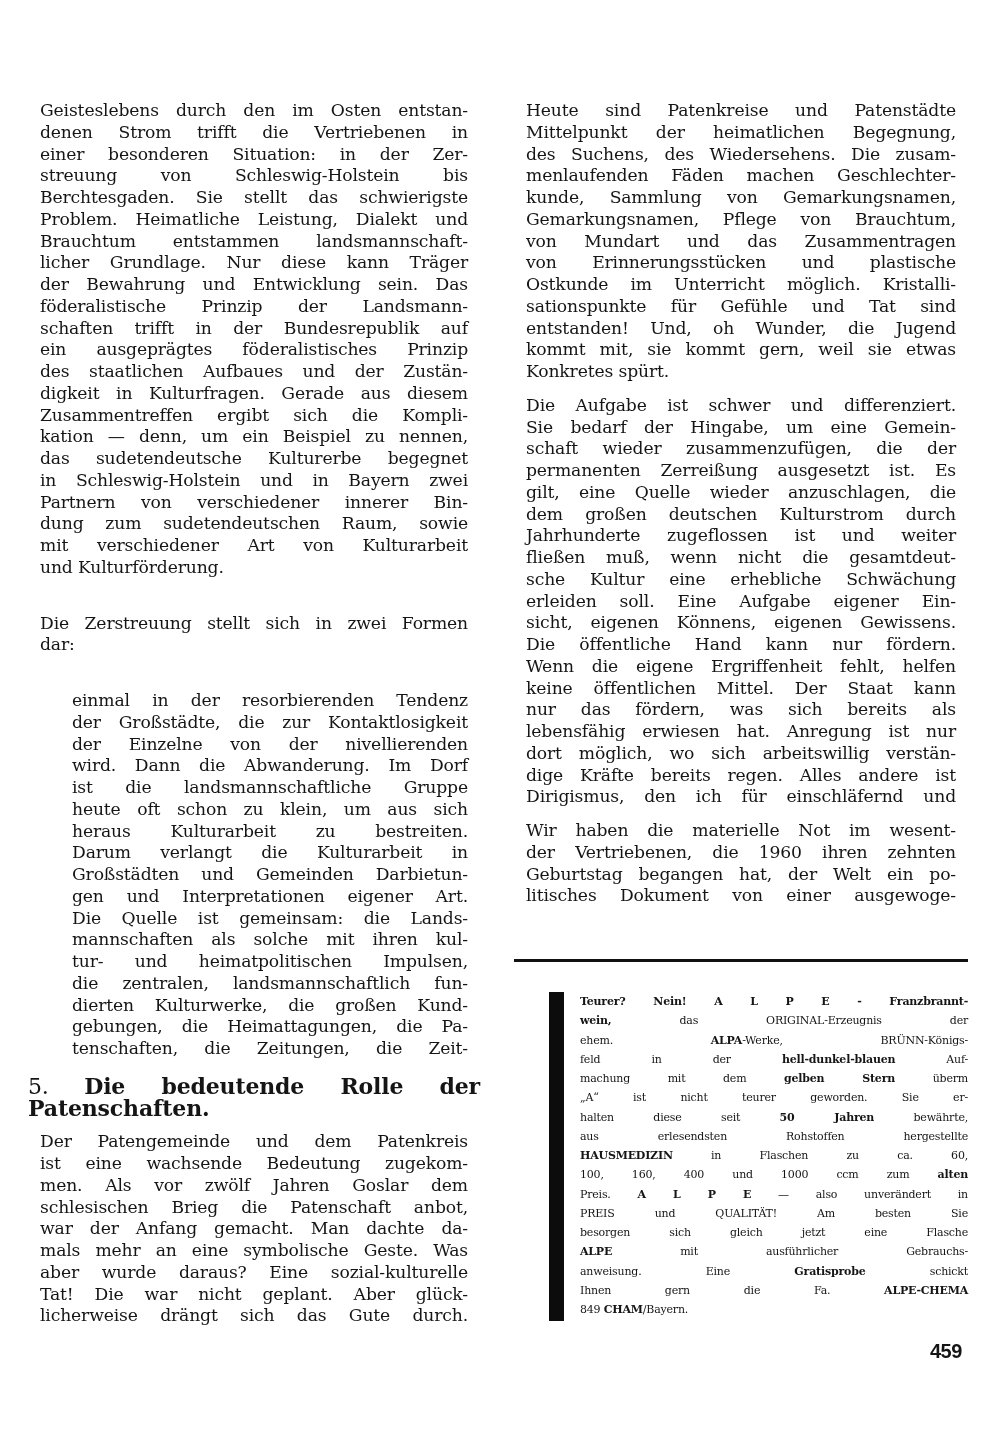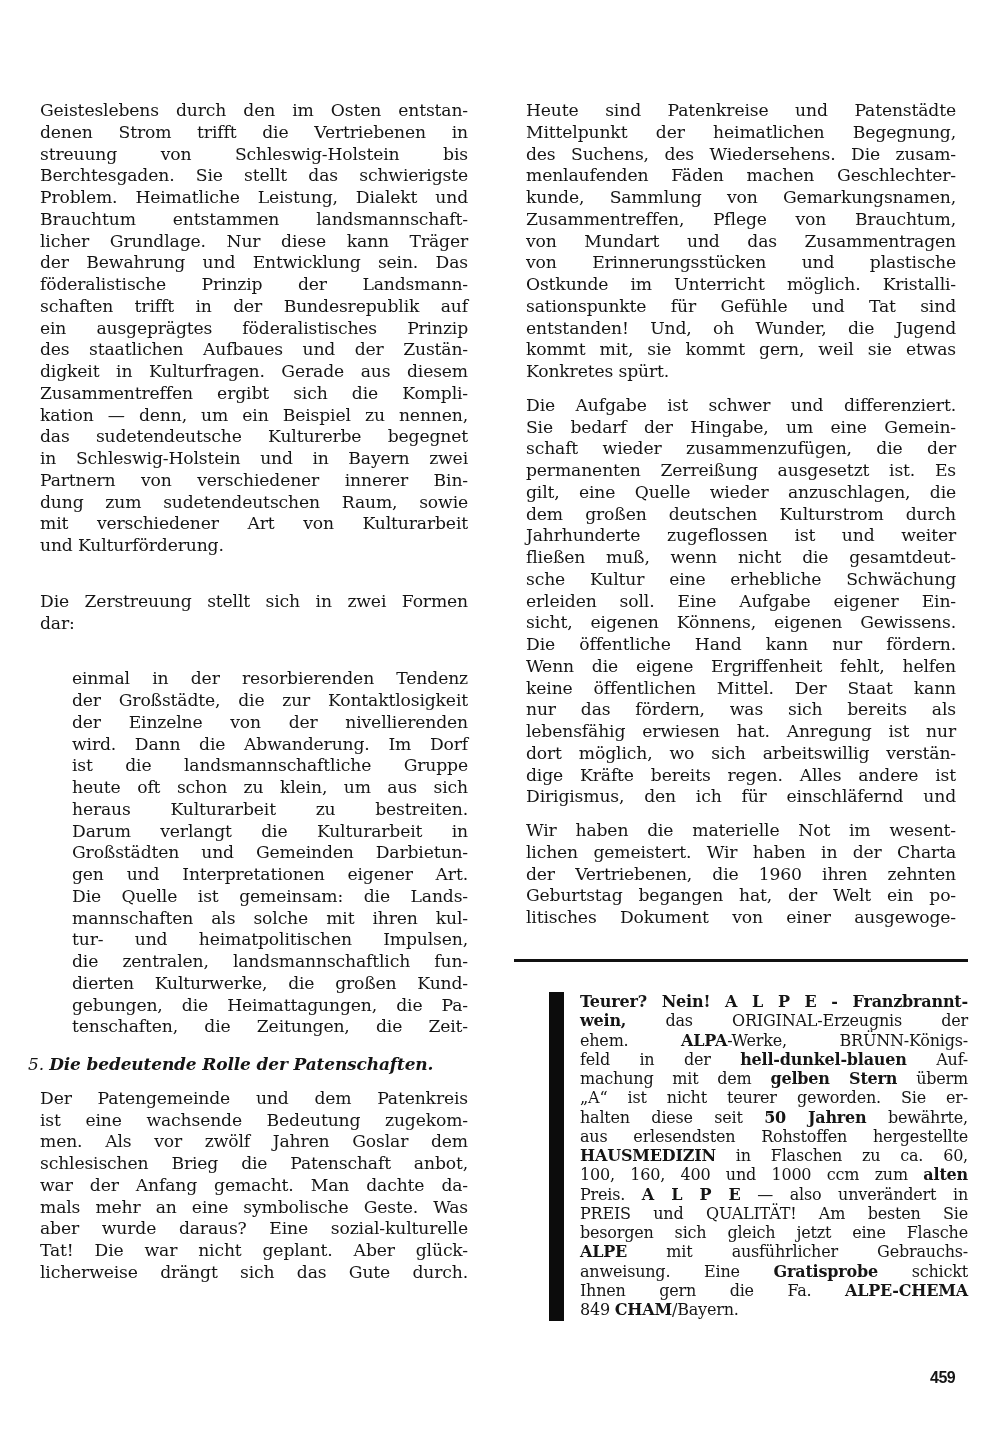--- a/index.html
+++ b/index.html
@@ -15,48 +15,49 @@
     text-align: justify;
     letter-spacing: -0.15px;
   }
   .col p { margin: 12px; }
   .ln { display: block; text-align: justify; text-align-last: justify; white-space: nowrap; overflow: visible; }
   .ln.last { text-align-last: left; }
   #left { left: 28px; top: 88px; width: 452px; }
   #right { left: 514px; top: 88px; width: 454px; }
   .indent { padding-left: 32px; }
   .gap { height: 10px; }
-  .heading { font-size: 17px; margin-top: 16px; margin-bottom: 1px; font-style: italic; }
+  .heading { font-size: 22px; margin-top: 16px; margin-bottom: 1px; }
   .heading b { font-weight: bold; }
   .rule {
     position: absolute; left: 514px; top: 959px; width: 454px; height: 3px; background: #111;
   }
   .ad-bar {
     position: absolute; left: 549px; top: 992px; width: 15px; height: 329px; background: #0c0c0c;
   }
   #ad {
     position: absolute; left: 580px; top: 992px; width: 388px;
-    font-size: 16px; line-height: 19.25px;
+    font-size: 11px; line-height: 19.25px;
     font-family: "DejaVu Serif", "Liberation Serif", serif;
     letter-spacing: -0.2px;
   }
   #ad b { font-weight: bold; }
   .pagenum {
     position: absolute; left: 930px; top: 1340px;
     font-family: "Liberation Sans", "DejaVu Sans", sans-serif;
-    font-size: 16px; font-weight: bold; letter-spacing: -0.5px; margin-top: 29px;
+    font-size: 20px; font-weight: bold; letter-spacing: -0.5px;
   }
 </style>
 </head>
 <body>
 
 <div id="left" class="col">
   <p>
       <span class="ln">Geisteslebens durch den im Osten entstan-</span>
       <span class="ln">denen Strom trifft die Vertriebenen in</span>
+      <span class="ln">einer besonderen Situation: in der Zer-</span>
       <span class="ln">streuung von Schleswig-Holstein bis</span>
       <span class="ln">Berchtesgaden. Sie stellt das schwierigste</span>
       <span class="ln">Problem. Heimatliche Leistung, Dialekt und</span>
       <span class="ln">Brauchtum entstammen landsmannschaft-</span>
       <span class="ln">licher Grundlage. Nur diese kann Träger</span>
       <span class="ln">der Bewahrung und Entwicklung sein. Das</span>
       <span class="ln">föderalistische Prinzip der Landsmann-</span>
       <span class="ln">schaften trifft in der Bundesrepublik auf</span>
       <span class="ln">ein ausgeprägtes föderalistisches Prinzip</span>
       <span class="ln">des staatlichen Aufbaues und der Zustän-</span>
@@ -112,21 +113,21 @@
     </p>
 </div>
 
 <div id="right" class="col">
   <p>
       <span class="ln">Heute sind Patenkreise und Patenstädte</span>
       <span class="ln">Mittelpunkt der heimatlichen Begegnung,</span>
       <span class="ln">des Suchens, des Wiedersehens. Die zusam-</span>
       <span class="ln">menlaufenden Fäden machen Geschlechter-</span>
       <span class="ln">kunde, Sammlung von Gemarkungsnamen,</span>
-      <span class="ln">Zusammentreffen, Pflege von Brauchtum,</span>
+      <span class="ln">Gemarkungsnamen, Pflege von Brauchtum,</span>
       <span class="ln">von Mundart und das Zusammentragen</span>
       <span class="ln">von Erinnerungsstücken und plastische</span>
       <span class="ln">Ostkunde im Unterricht möglich. Kristalli-</span>
       <span class="ln">sationspunkte für Gefühle und Tat sind</span>
       <span class="ln">entstanden! Und, oh Wunder, die Jugend</span>
       <span class="ln">kommt mit, sie kommt gern, weil sie etwas</span>
       <span class="ln last">Konkretes spürt.</span>
     </p>
   <p>
       <span class="ln">Die Aufgabe ist schwer und differenziert.</span>
@@ -144,21 +145,20 @@
       <span class="ln">Wenn die eigene Ergriffenheit fehlt, helfen</span>
       <span class="ln">keine öffentlichen Mittel. Der Staat kann</span>
       <span class="ln">nur das fördern, was sich bereits als</span>
       <span class="ln">lebensfähig erwiesen hat. Anregung ist nur</span>
       <span class="ln">dort möglich, wo sich arbeitswillig verstän-</span>
       <span class="ln">dige Kräfte bereits regen. Alles andere ist</span>
       <span class="ln">Dirigismus, den ich für einschläfernd und</span>
     </p>
   <p>
       <span class="ln">Wir haben die materielle Not im wesent-</span>
-      <span class="ln">lichen gemeistert. Wir haben in der Charta</span>
       <span class="ln">der Vertriebenen, die 1960 ihren zehnten</span>
       <span class="ln">Geburtstag begangen hat, der Welt ein po-</span>
       <span class="ln">litisches Dokument von einer ausgewoge-</span>
     </p>
 </div>
 
 <div class="rule"></div>
 <div class="ad-bar"></div>
 <div id="ad">
     <span class="ln"><b>Teurer? Nein! </b><b>A L P E - Franzbrannt-</b></span>

